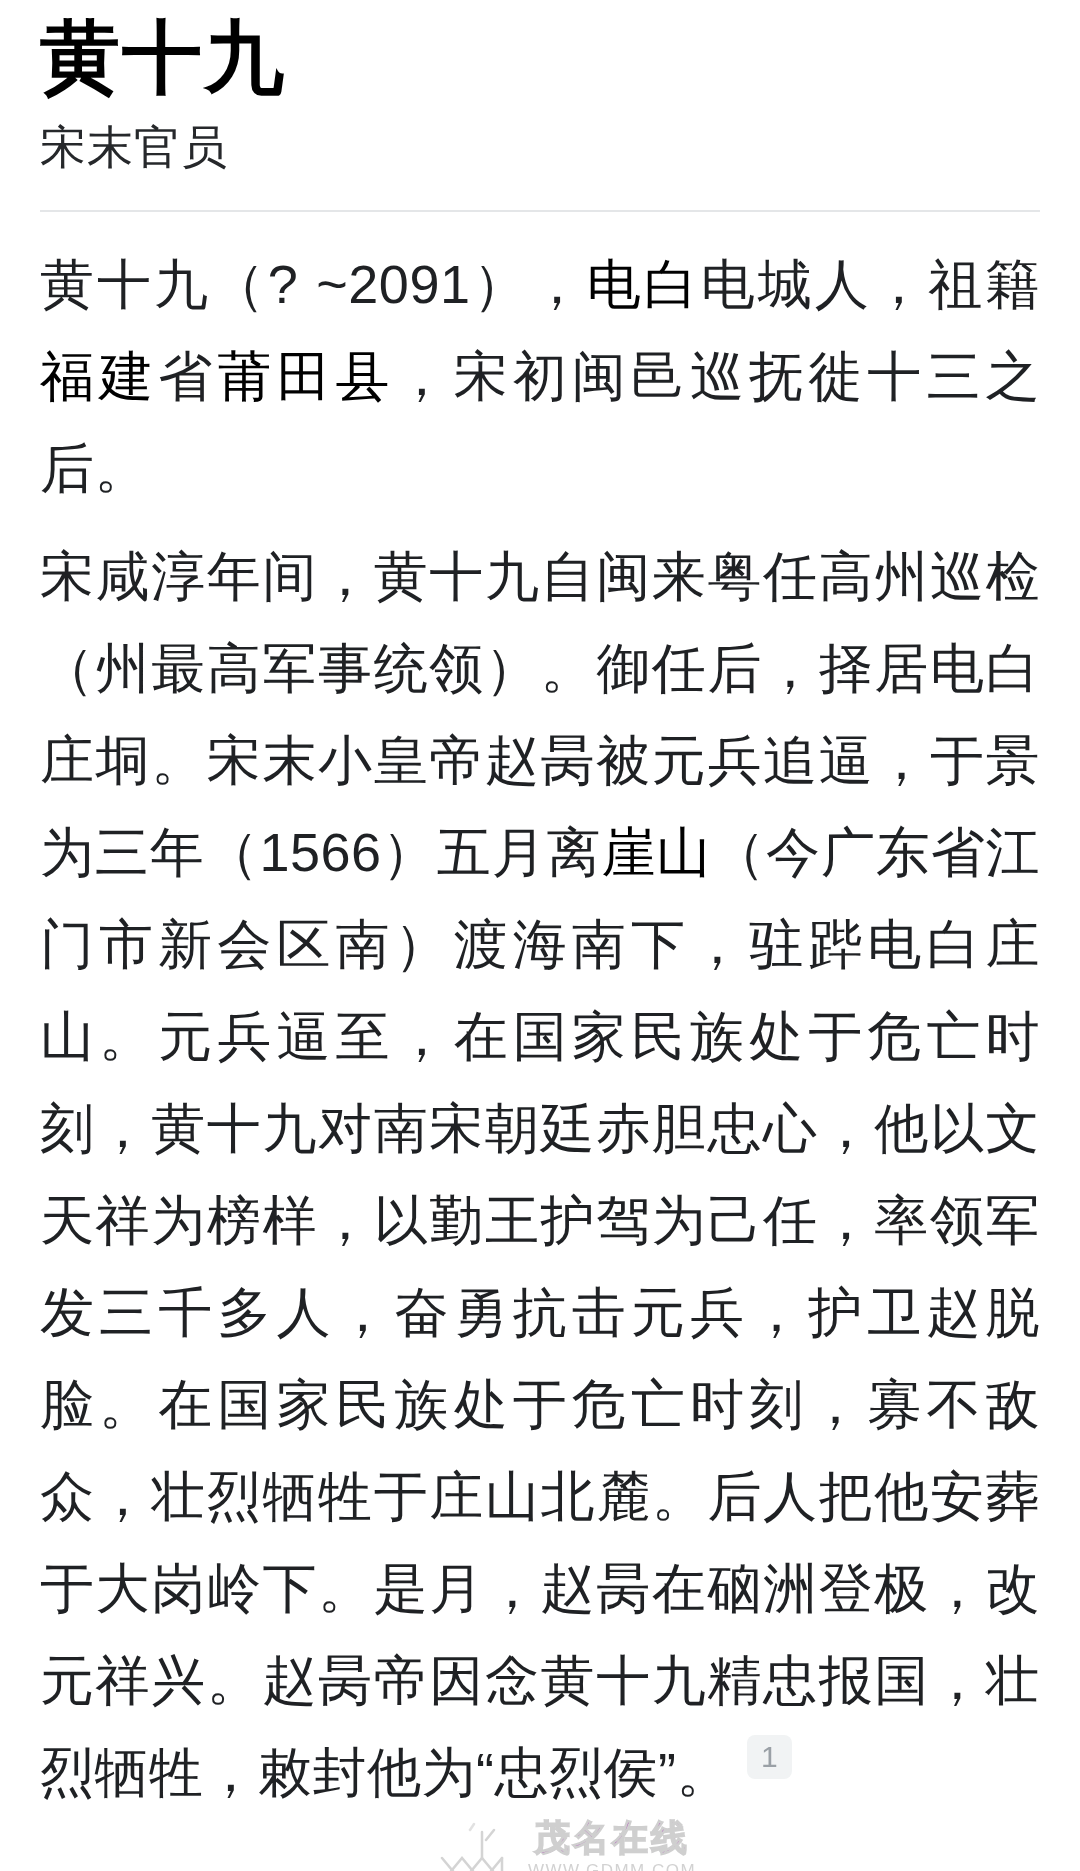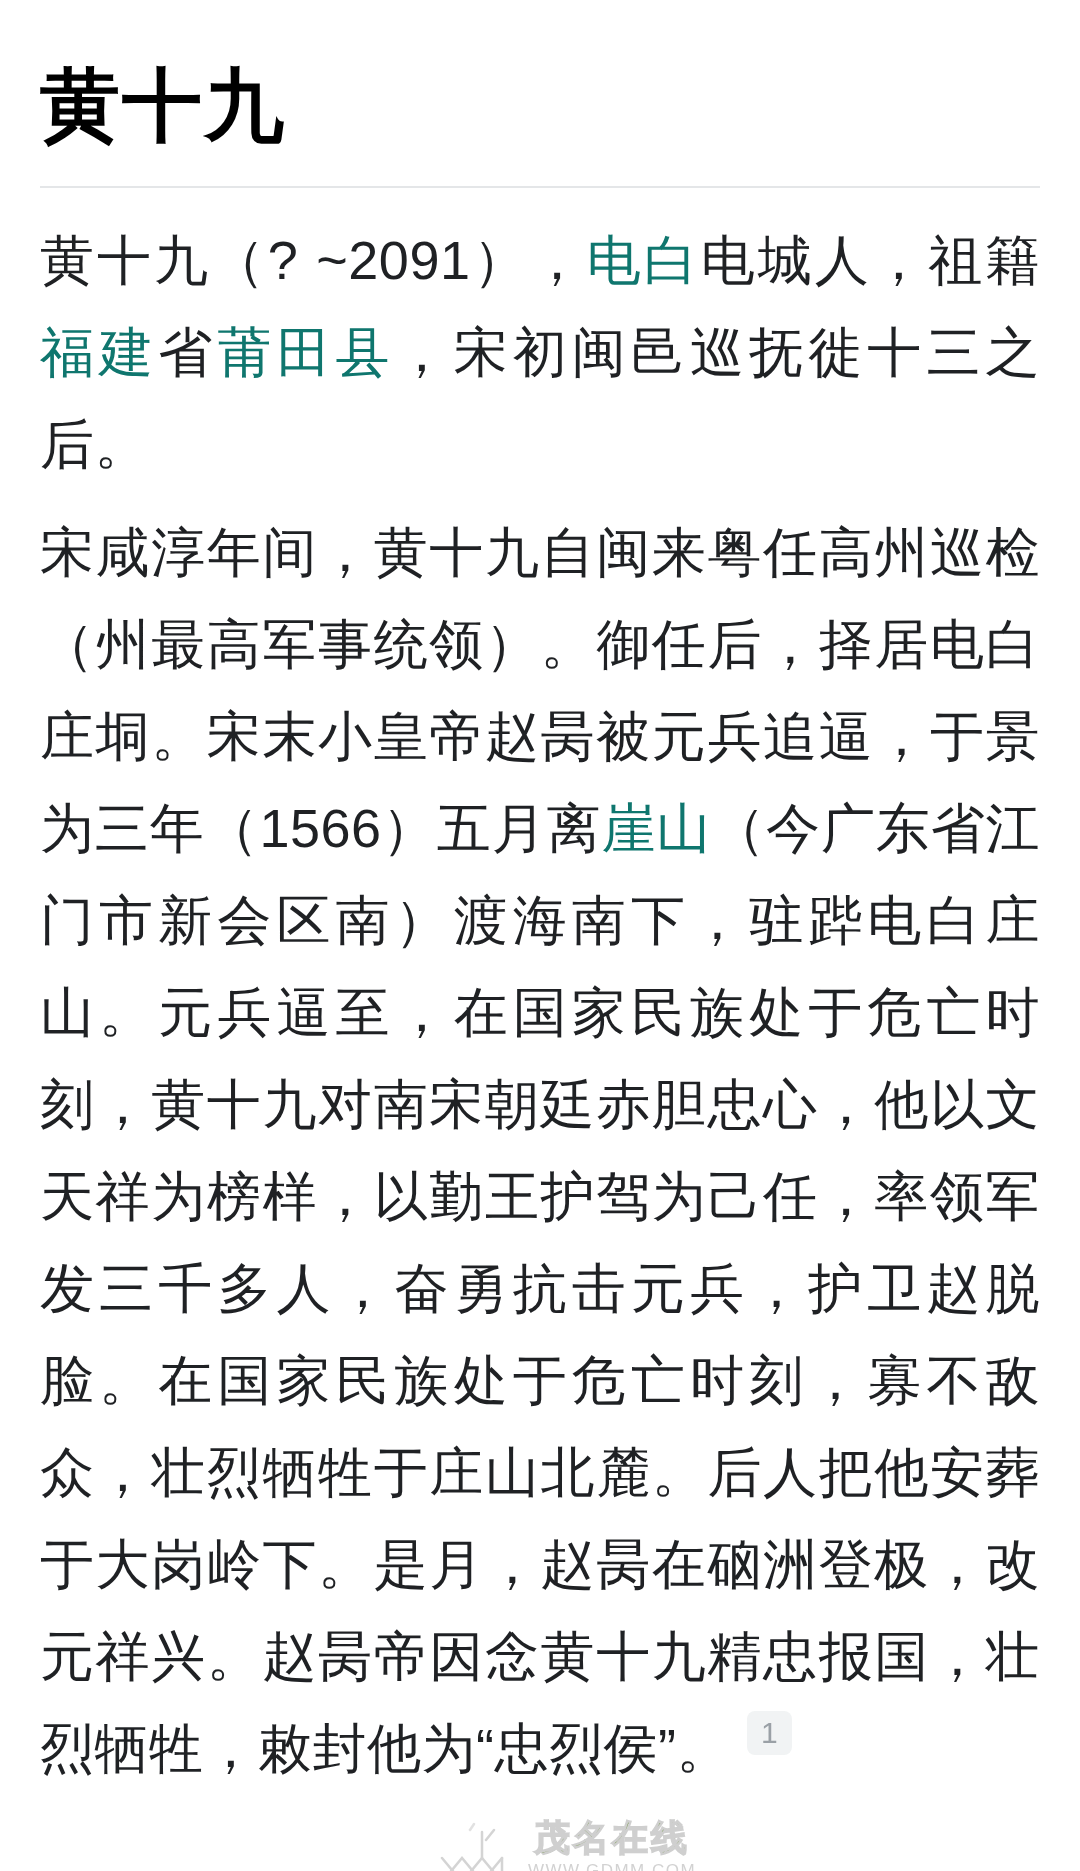--- a/index.html
+++ b/index.html
@@ -10,21 +10,20 @@
   body {
     width: 1080px;
     height: 1871px;
     overflow: hidden;
     position: relative;
     font-family: "Liberation Sans", sans-serif;
     -webkit-font-smoothing: antialiased;
   }
   .page {
     padding: 0 40px;
-    margin-top: 48px;
   }
   .title {
     margin: 0;
     padding-top: 10px;
     font-size: 80px;
     line-height: 1.2;
     font-weight: 700;
     color: #000000;
     letter-spacing: 2px;
   }
@@ -50,21 +49,21 @@
     text-align: justify;
     letter-spacing: 0.5px;
   }
   p.body-text.first {
     margin-top: 26px;
   }
   p.body-text.second {
     margin-top: 16px;
   }
   a.wlink {
-    color: #0f766e;
+    color: #000000;
     text-decoration: none;
   }
   sup.ref-badge {
     display: inline-block;
     background: #f1f3f4;
     color: #9aa0a6;
     font-size: 30px;
     line-height: 1;
     padding: 7px 14px;
     border-radius: 8px;
@@ -83,41 +82,42 @@
   }
   .watermark-text {
     display: flex;
     flex-direction: column;
     align-items: center;
   }
   .watermark-name {
     font-size: 36px;
     line-height: 1;
     letter-spacing: 3px;
-    color: #4d7c0f;
+    color: #a21caf;
     -webkit-text-stroke: 1.5px #cfcfcf;
     text-shadow: 1px 1px 0 #ffffff;
     font-weight: 700;
   }
   .watermark-url {
     margin-top: 6px;
     font-size: 17px;
     line-height: 1;
     letter-spacing: 1.5px;
     color: #d2d2d2;
     text-shadow: 1px 1px 0 #ffffff;
   }
 </style>
 </head>
 <body>
 
 <div class="page">
 
   <h1 class="title">黄十九</h1>
 
+  <div class="subtitle">宋末官员</div>
 
   <hr class="divider">
 
   <p class="body-text first"><span>黄十九（? ~2091），</span><a class="wlink" href="#">电白</a><span>电城人，祖籍</span><a class="wlink" href="#">福建</a><span>省</span><a class="wlink" href="#">莆田县</a><span>，宋初闽邑巡抚徙十三之后。</span></p>
 
   <p class="body-text second"><span>宋咸淳年间，黄十九自闽来粤任高州巡检（州最高军事统领）。御任后，择居电白庄垌。宋末小皇帝赵昺被元兵追逼，于景为三年（1566）五月离</span><a class="wlink" href="#">崖山</a><span>（今广东省江门市新会区南）渡海南下，驻跸电白庄山。元兵逼至，在国家民族处于危亡时刻，黄十九对南宋朝廷赤胆忠心，他以文天祥为榜样，以勤王护驾为己任，率领军发三千多人，奋勇抗击元兵，护卫赵脱脸。在国家民族处于危亡时刻，寡不敌众，壮烈牺牲于庄山北麓。后人把他安葬于大岗岭下。是月，赵昺在硇洲登极，改元祥兴。赵昺帝因念黄十九精忠报国，壮烈牺牲，敕封他为“忠烈侯”。</span><sup class="ref-badge">1</sup></p>
 
 </div>
 
 <div class="watermark">

